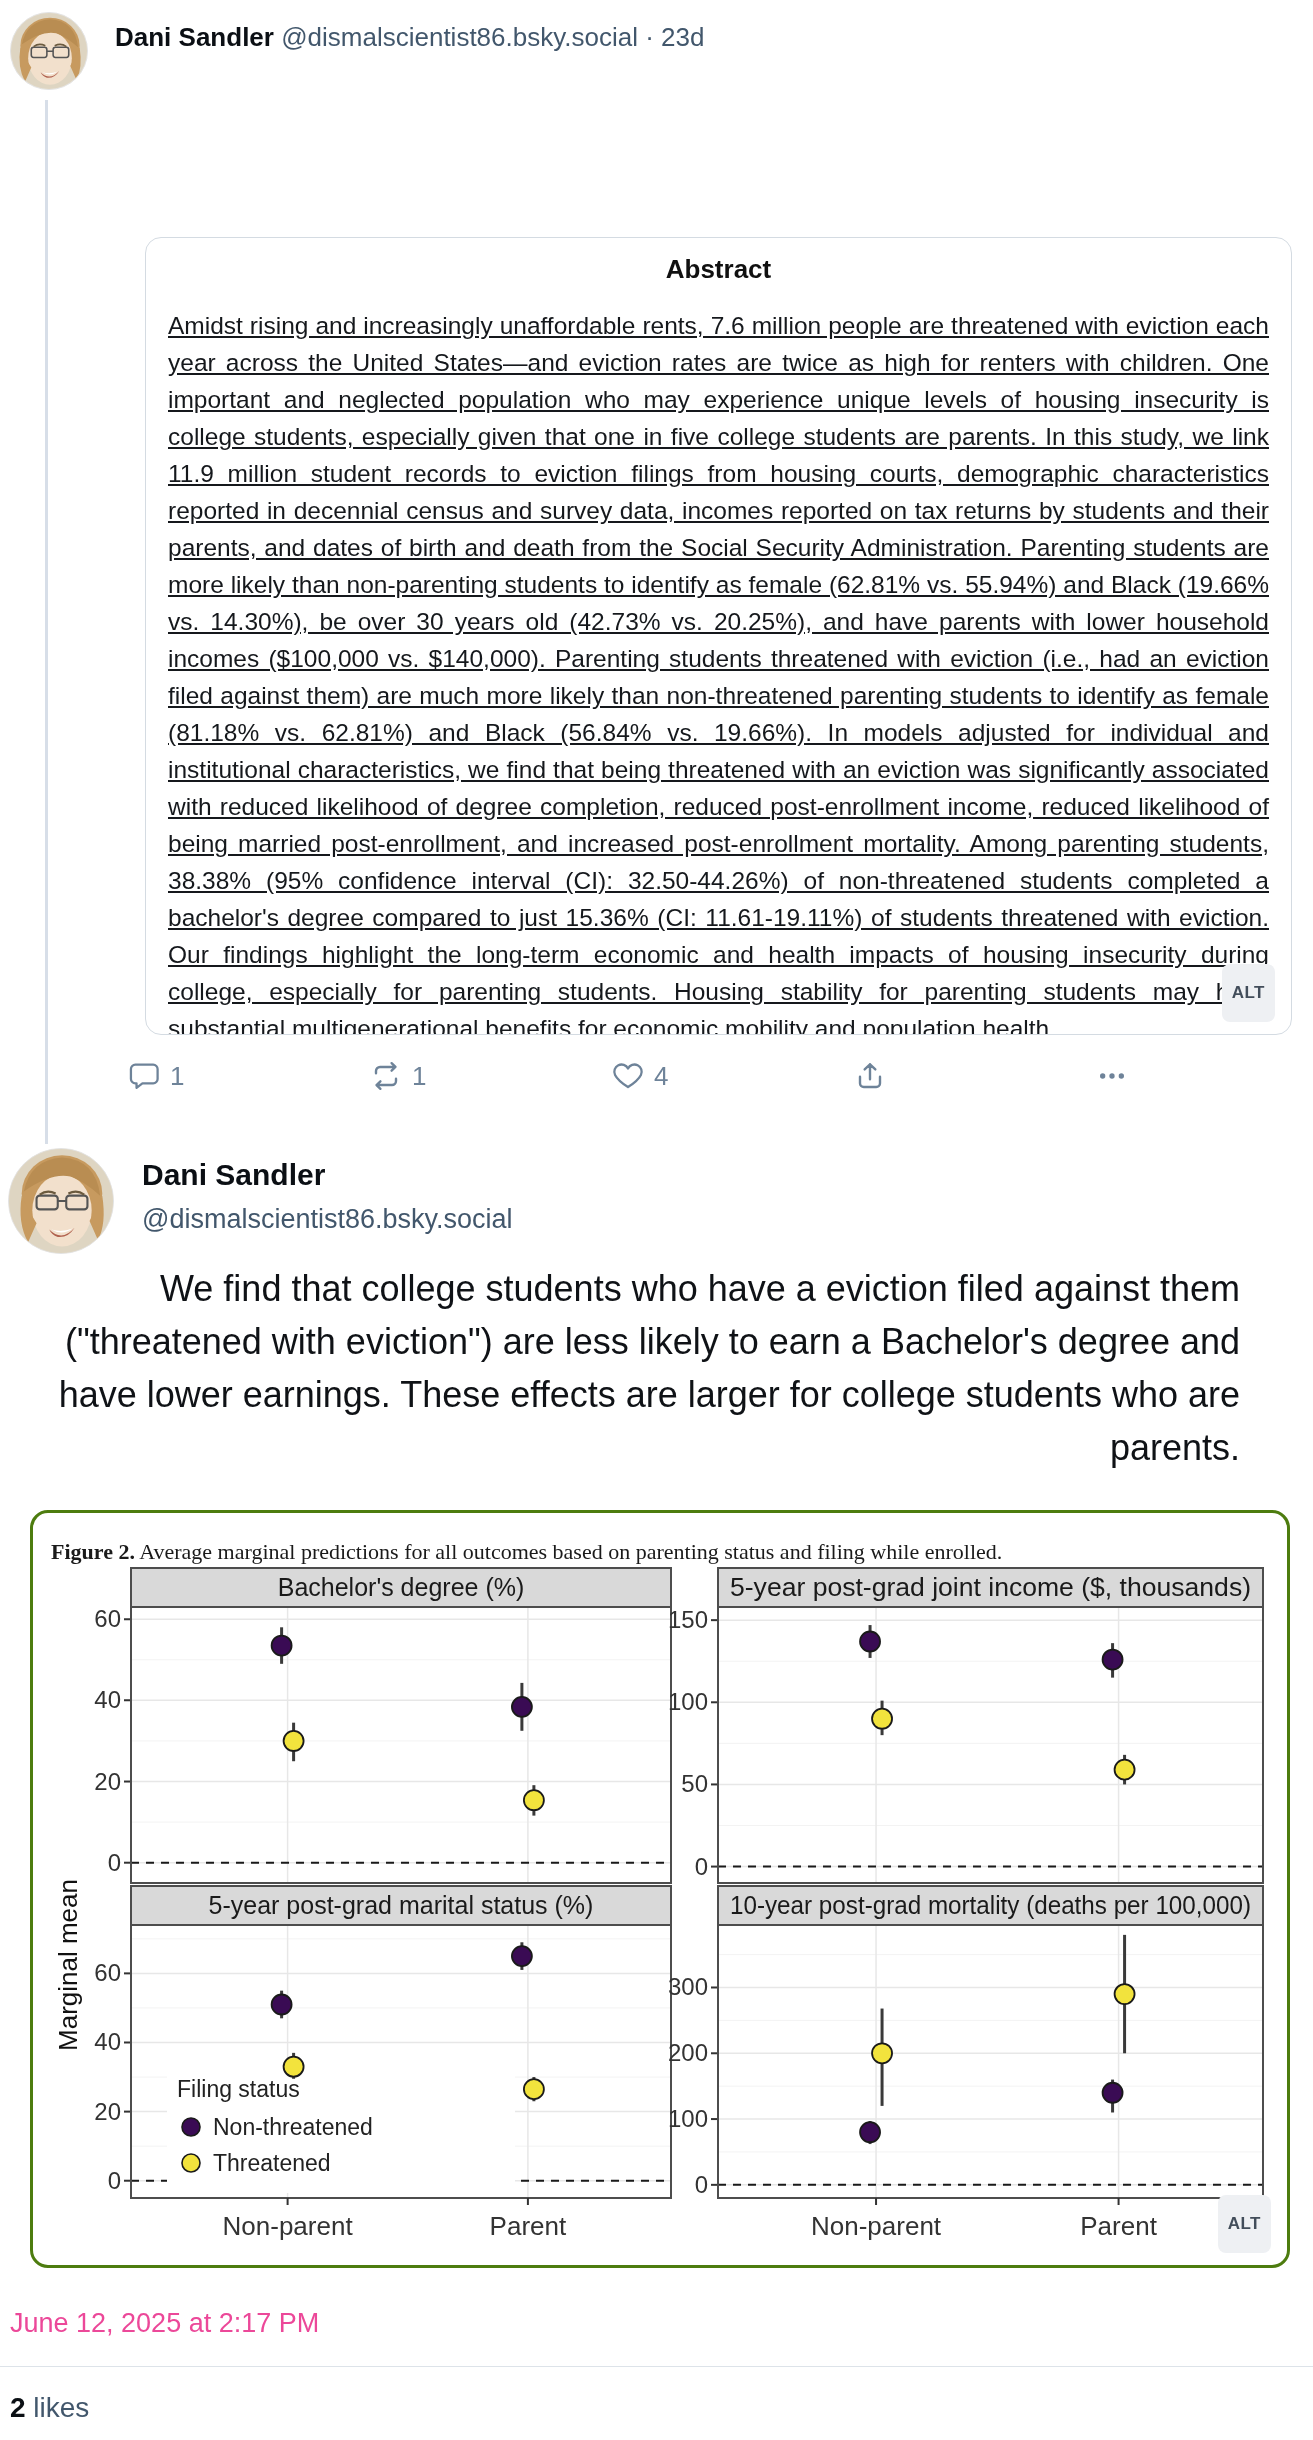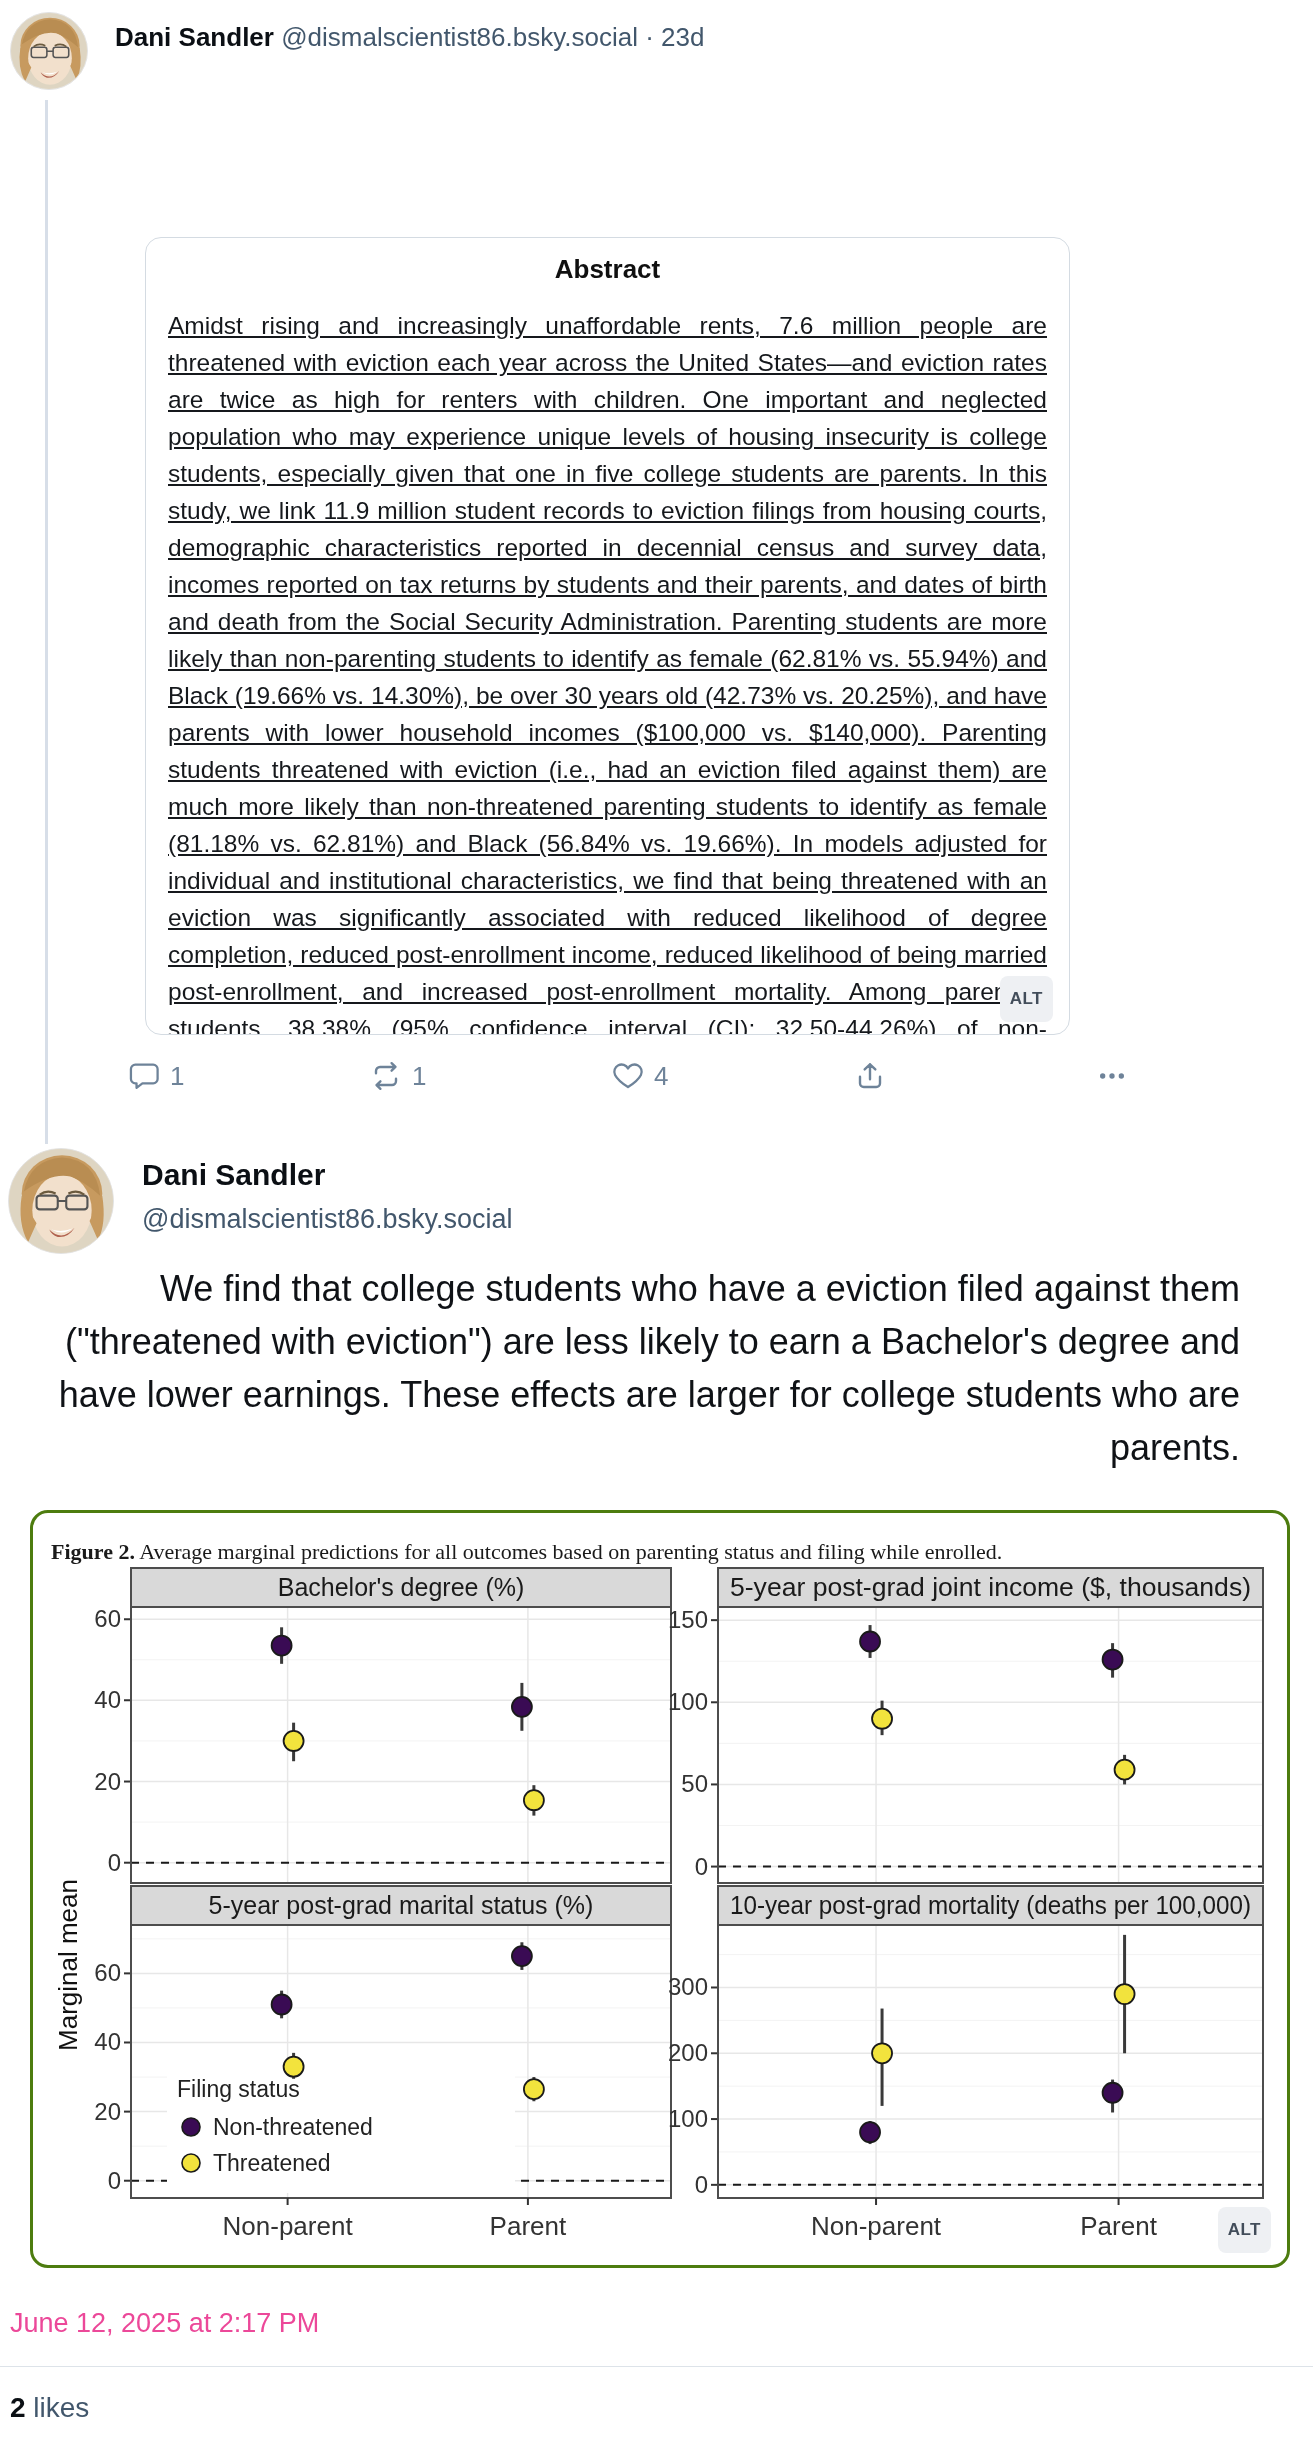--- a/index.html
+++ b/index.html
@@ -7,24 +7,24 @@
   .page{position:relative;width:1313px;height:2440px;background:#fff;overflow:hidden;}
   .thread-line{position:absolute;left:45px;top:100px;width:3px;height:1044px;background:#d7dee8;}
   .avatar{position:absolute;border-radius:50%;overflow:hidden;background:#e9e2d4;border:1px solid #e3e3e3;box-sizing:border-box;}
   .av1{left:10px;top:12px;width:78px;height:78px;}
   .av2{left:8px;top:1148px;width:106px;height:106px;}
   .p1-head{position:absolute;left:115px;top:22px;font-size:26px;white-space:nowrap;}
   .p1-name{font-weight:bold;color:#0b0f14;}
   .p1-meta{color:#42576c;}
   .p1-body{position:absolute;left:115px;top:78px;width:1060px;font-size:29px;line-height:40px;color:#111418;}
   .link{color:#1878f0;}
-  .abstract-card{position:absolute;left:145px;top:237px;width:925px;height:798px;border:1px solid #d4dbe2;border-radius:16px;background:#fff;box-sizing:border-box;overflow:hidden;}
+  .abstract-card{position:absolute;left:145px;top:237px;width:1147px;height:798px;border:1px solid #d4dbe2;border-radius:16px;background:#fff;box-sizing:border-box;overflow:hidden;}
   .abstract-title{margin-top:16px;text-align:center;font-weight:bold;font-size:26px;color:#101010;}
   .abstract-body{margin:22px 22px 0 22px;font-size:24.5px;line-height:37px;text-align:justify;color:#15181c;text-decoration:underline;}
-  .alt-badge{position:absolute;right:16px;bottom:12px;background:#eef0f3;color:#424d5a;font-weight:bold;font-size:17px;padding:13px 10px;border-radius:8px;letter-spacing:.5px;}
+  .alt-badge{position:absolute;right:16px;bottom:12px;background:#eef0f3;color:#424d5a;font-weight:bold;font-size:17px;padding:19px 10px;border-radius:8px;letter-spacing:.5px;}
   .engagement{position:absolute;left:128px;top:1060px;width:1120px;display:flex;align-items:center;}
   .eng-item{width:242px;display:flex;align-items:center;gap:10px;color:#6e8399;font-size:26px;cursor:pointer;}
   .eng-item:last-child{width:auto;}
   .eng-icon{width:32px;height:32px;display:block;}
   .p2-name{position:absolute;left:142px;top:1158px;font-size:30px;font-weight:bold;color:#0b0f14;}
   .p2-handle{position:absolute;left:142px;top:1204px;font-size:27px;color:#42576c;}
   .p2-body{position:absolute;left:10px;top:1262px;width:1230px;font-size:36px;line-height:53px;color:#0f1216;text-align:right;}
   .figure-card{position:absolute;left:30px;top:1510px;width:1260px;height:758px;border:3px solid #4d7c0f;border-radius:18px;background:#fff;box-sizing:border-box;overflow:hidden;}
   .fig-caption{position:absolute;left:18px;top:26px;width:1220px;font-family:"Liberation Serif",serif;font-size:22px;color:#1a1a1a;}
   .fig-caption b{font-weight:bold;}

